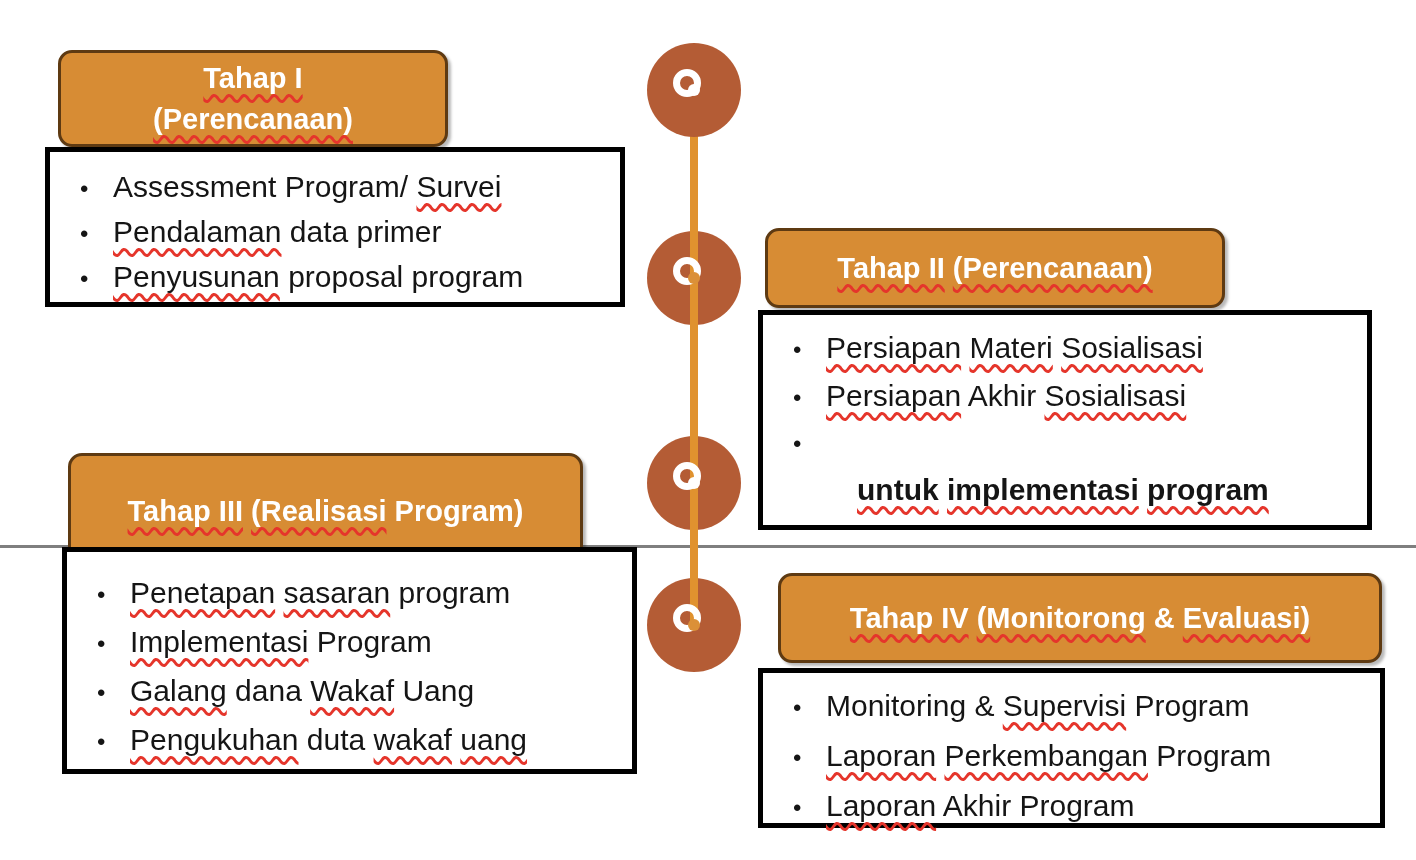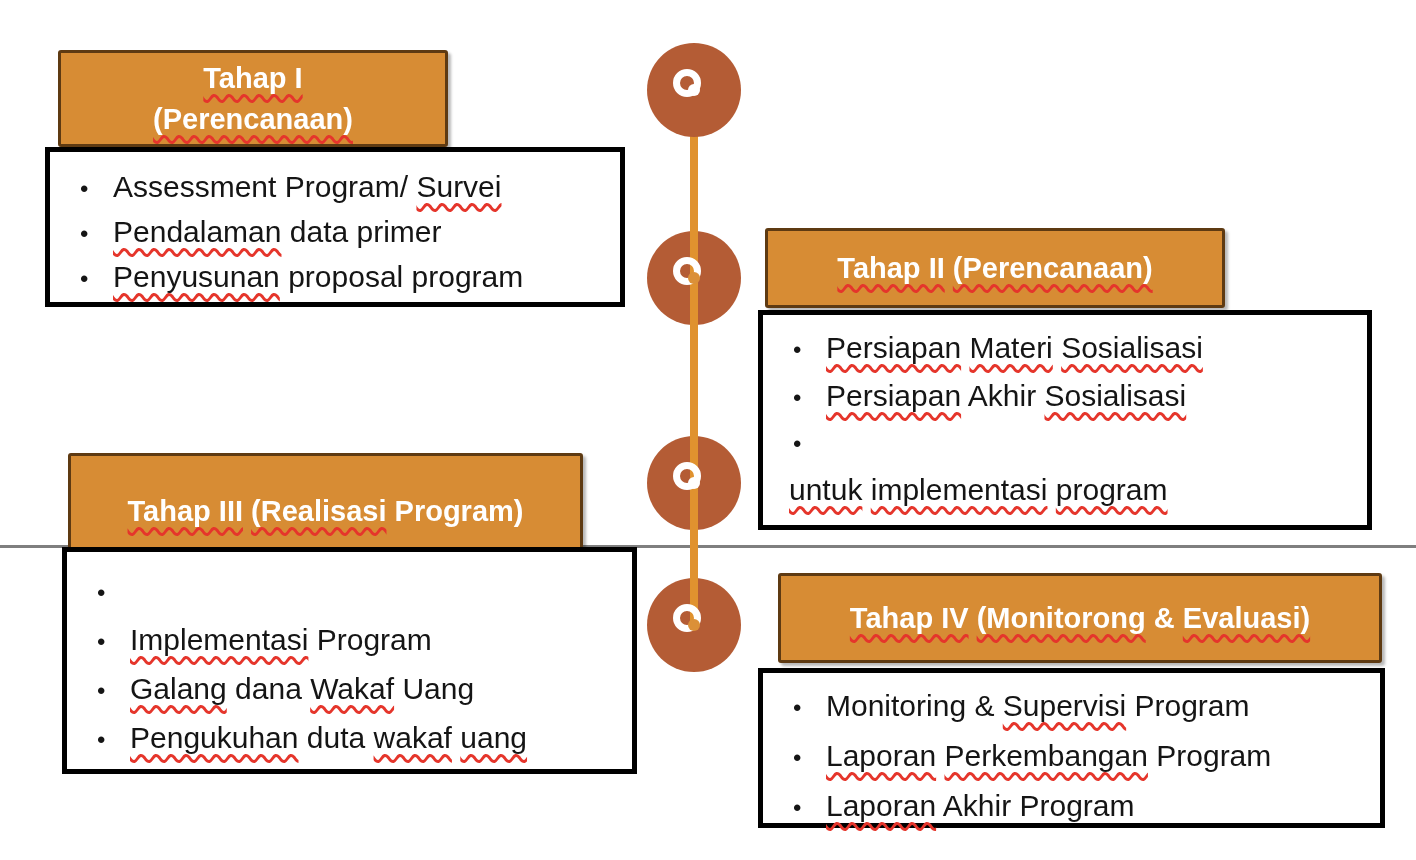--- a/index.html
+++ b/index.html
@@ -21,41 +21,41 @@
           background:var(--node-fill); z-index:2; }
   .n1{left:647px;top:43px;} .n2{left:647px;top:231px;} .n3{left:647px;top:436px;} .n4{left:647px;top:578px;}
   .stripe { position:absolute; left:43px; top:0; bottom:0; width:8px; background:var(--connector); }
   .stripe.half { bottom:50%; }
   .ring { position:absolute; left:50%; top:50%; width:28px; height:28px; margin:-21px 0 0 -21px;
           border:7px solid #fff; border-radius:50%; }
   .ndot { position:absolute; left:50%; top:50%; width:12px; height:12px; margin:-6px 0 0 -6px;
           border-radius:50%; background:#fff; }
 
   .hdr { position:absolute; background:var(--header-fill); border:3px solid var(--header-border);
-         border-radius:3px; color:var(--header-text); font-weight:bold; font-size:29px;
+         border-radius:14px; color:var(--header-text); font-weight:bold; font-size:29px;
          display:flex; flex-direction:column; align-items:center; justify-content:center;
          white-space:nowrap; box-shadow:3px 3px 3px rgba(0,0,0,0.28); z-index:3; }
   .h1{left:58px;top:50px;width:390px;height:97px;}
   .h2{left:765px;top:228px;width:460px;height:80px;}
   .h3{left:68px;top:453px;width:515px;height:116px;}
   .h4{left:770px;top:573px;width:604px;height:90px;margin-left:8px;}
   .hline { line-height:41px; }
 
   .box { position:absolute; background:var(--box-fill); border:5px solid var(--box-border);
          z-index:4; font-size:30px; color:var(--text); }
   .b1{left:45px;top:147px;width:580px;height:160px;padding-top:13px;}
   .b2{left:758px;top:310px;width:614px;height:220px;padding-top:10px;}
   .b3{left:62px;top:547px;width:575px;height:227px;padding-top:17px;}
   .b4{left:758px;top:668px;width:627px;height:160px;padding-top:9px;}
 
   .row { display:flex; align-items:baseline; padding-left:30px; white-space:nowrap; }
   .b1 .row{line-height:43px;} .b2 .row{line-height:46px;}
   .b3 .row{line-height:47px;} .b4 .row{line-height:48px;}
   .dot { flex:0 0 33px; font-size:24px; }
-  .row.nobullet { padding-left:26px; }
+  .row.nobullet { padding-left:94px;font-weight:bold; }
 
   .sp { text-decoration-line:underline; text-decoration-style:wavy;
         text-decoration-color:var(--squiggle); text-decoration-thickness:2.5px;
         text-underline-offset:6px; text-decoration-skip-ink:none; }
 </style>
 </head>
 <body>
 
 <div class="slide">
 
@@ -120,20 +120,21 @@
         <span><span class="sp">untuk</span><span> </span><span class="sp">implementasi</span><span> </span><span class="sp">program</span></span>
       </div>
     </div>
 
   <div class="hdr h3">
     <div class="hline"><span class="sp">Tahap III</span><span> </span><span class="sp">(Realisasi</span><span> Program)</span></div>
   </div>
   <div class="box b3">
       <div class="row">
         <span class="dot">•</span>
+        <span><span class="sp">Penetapan</span><span> </span><span class="sp">sasaran</span><span> program</span></span>
       </div>
       <div class="row">
         <span class="dot">•</span>
         <span><span class="sp">Implementasi</span><span> Program</span></span>
       </div>
       <div class="row">
         <span class="dot">•</span>
         <span><span class="sp">Galang</span><span> dana </span><span class="sp">Wakaf</span><span> Uang</span></span>
       </div>
       <div class="row">

